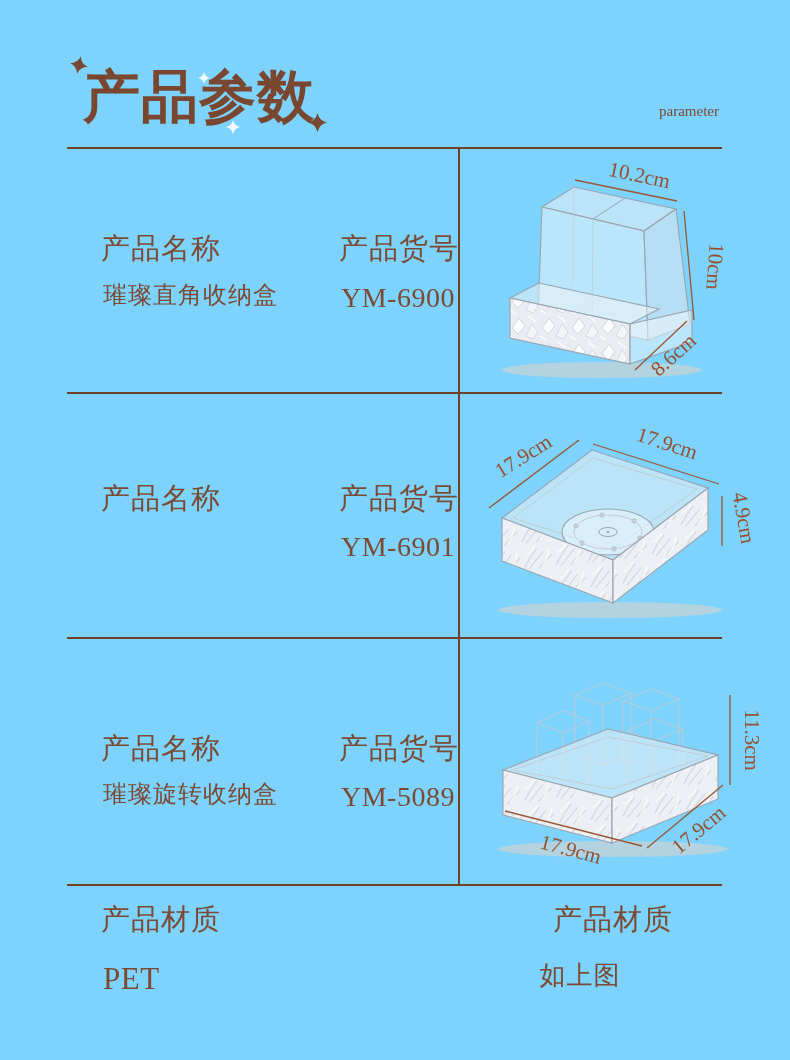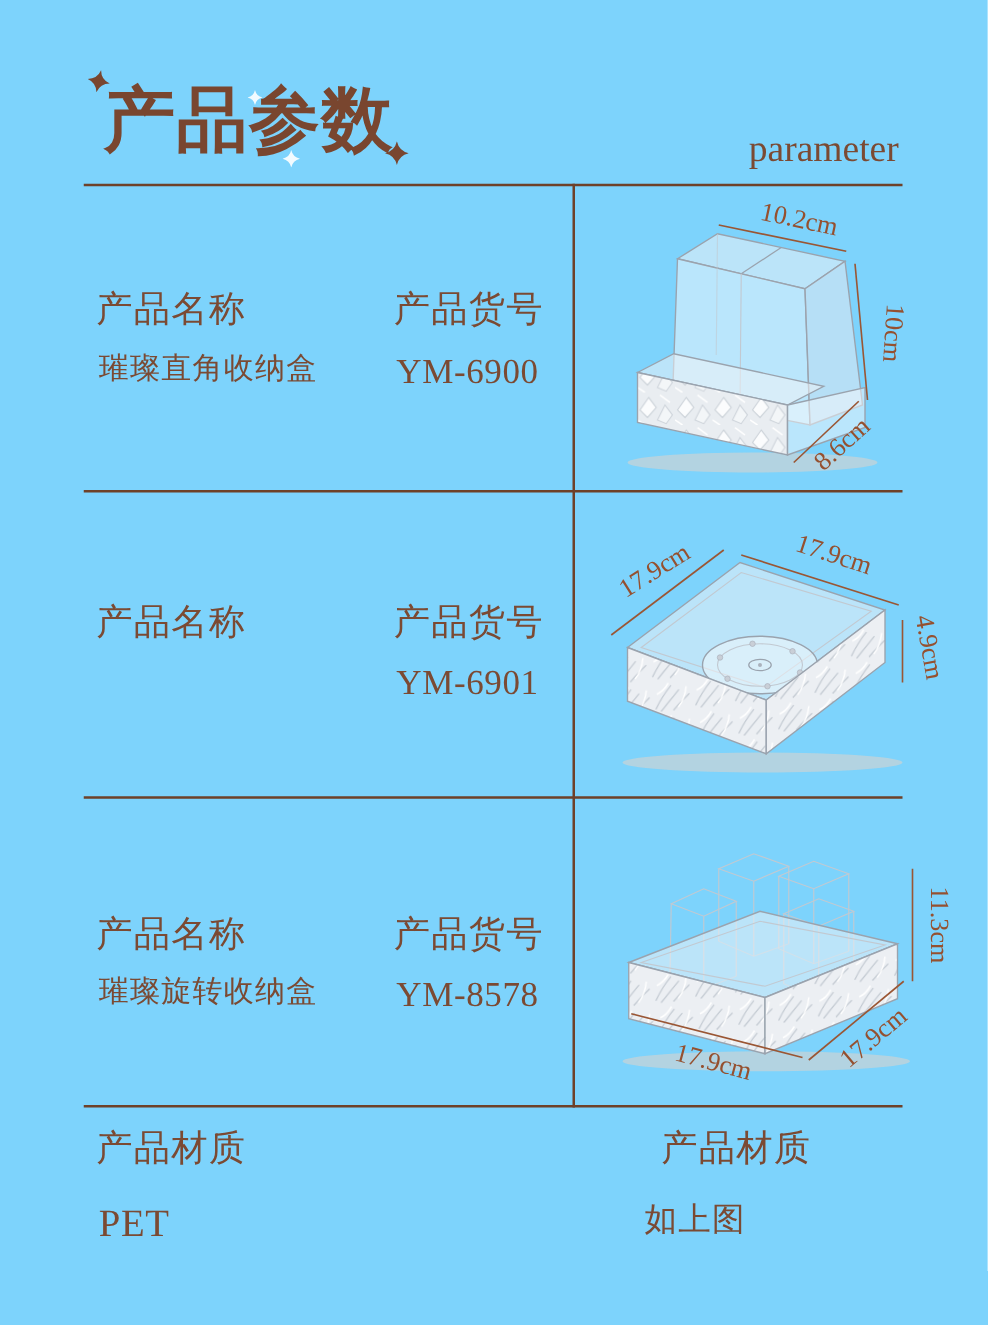--- a/index.html
+++ b/index.html
@@ -6,24 +6,24 @@
   .page {
     position:relative; width:790px; height:1060px;
     background:#7dd3fc; overflow:hidden;
     font-family:"Liberation Serif","DejaVu Serif",serif;
     color:#7b4a33;
   }
   .title {
     position:absolute; font-size:57px; font-weight:600; letter-spacing:1px;
     color:#79462f; line-height:1;
   }
-  .subtitle { position:absolute; font-size:30px; color:#7b4a33; }
+  .subtitle { position:absolute; font-size:15px; color:#7b4a33; }
   .hline { position:absolute; height:2px; background:#6e4129; }
   .vline { position:absolute; width:2px; background:#6e4129; }
-  .cell { position:absolute; font-size:29px; letter-spacing:1px; line-height:1.15; white-space:nowrap; }
+  .cell { position:absolute; font-size:29px; letter-spacing:1px; line-height:1.15; white-space:nowrap;margin-left:24px; }
   .value-cjk { font-size:24px; letter-spacing:1px;text-align:right; }
   .value-sku { font-size:28px; letter-spacing:0.5px; }
   svg.product { position:absolute; }
   svg.sparkle { position:absolute; }
   .face-top  { fill:rgba(238,242,246,0.55); stroke:#9aa3ae; stroke-width:1.1; }
   .face-front{ fill:rgba(248,250,252,0.50); stroke:#9aa3ae; stroke-width:1.1; }
   .face-side { fill:rgba(229,234,240,0.55); stroke:#9aa3ae; stroke-width:1.1; }
   .e1 { stroke:#9aa3ae; stroke-width:1;   fill:none; }
   .e2 { stroke:#c2c9d1; stroke-width:0.9; fill:none; }
   .texf { stroke:#9aa3ae; stroke-width:1.1; }
@@ -125,21 +125,21 @@
     <text class="dim" transform="translate(52,42) rotate(-32)" text-anchor="middle">17.9cm</text>
     <line class="dimline" x1="118" y1="24" x2="244" y2="64"></line>
     <text class="dim" transform="translate(190,30) rotate(18)" text-anchor="middle">17.9cm</text>
     <line class="dimline" x1="247" y1="76" x2="247" y2="126"></line>
     <text class="dim" transform="translate(262,99) rotate(80)" text-anchor="middle">4.9cm</text>
   </svg>
 
   <div class="cell" style="left:77px;top:732px">产品名称</div>
   <div class="cell value-cjk" style="left:79px;top:781px">璀璨旋转收纳盒</div>
   <div class="cell" style="left:315px;top:732px">产品货号</div>
-  <div class="cell value-sku" style="left:317px;top:781px">YM-8578</div>
+  <div class="cell value-sku" style="left:317px;top:781px">YM-5089</div>
 
   <svg class="product" style="left:475px;top:653px" width="300" height="230" viewBox="0 0 300 230">
     <defs>
       <pattern id="cr3" width="32" height="26" patternUnits="userSpaceOnUse" patternTransform="rotate(-6)">
         <rect width="32" height="26" fill="#eceff3"></rect>
         <path d="M2,22 Q8,12 16,4 M6,24 Q14,16 22,8 M16,24 Q22,18 30,12" stroke="#c3cad2" stroke-width="1" fill="none"></path>
         <path d="M4,10 Q10,8 14,2 M20,22 Q26,16 28,6" stroke="#ffffff" stroke-width="1.2" fill="none"></path>
       </pattern>
     </defs>
     <ellipse class="shadow" cx="138" cy="196" rx="115" ry="8"></ellipse>

